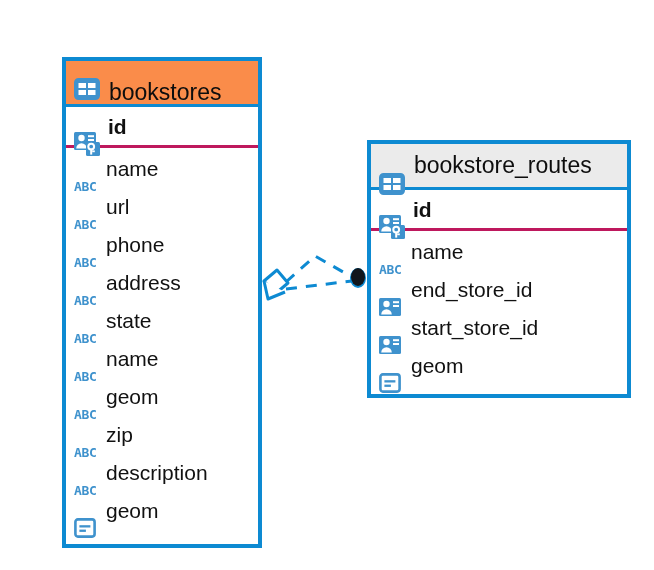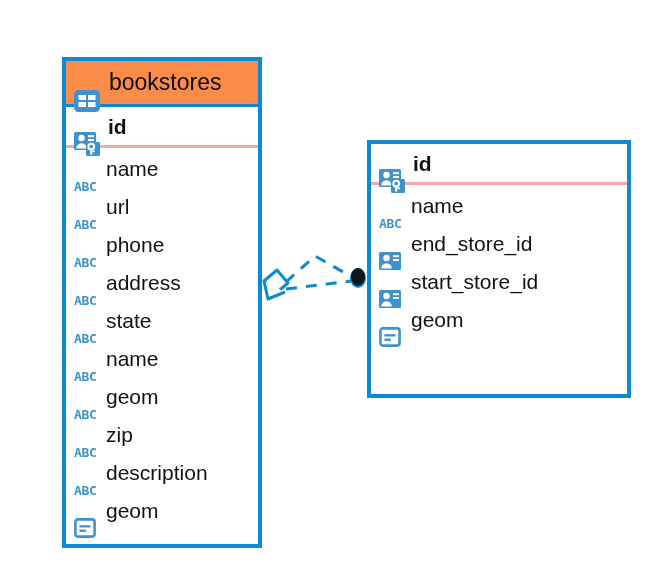--- a/index.html
+++ b/index.html
@@ -23,21 +23,21 @@
     box-sizing:border-box;
     height:46px;
     padding:0 8px;
     gap:9px;
     border-bottom:3px solid #0d8ad2;
   }
   .ent-header .title{
     font-size:23px;color:#0d0d0d;line-height:1;
     white-space:nowrap;
   }
-  .pk-section{border-bottom:3px solid #fca5a5;}
+  .pk-section{border-bottom:3px solid #be185d;}
   .row{
     display:flex;align-items:center;
     box-sizing:border-box;
     height:38px;
     padding:0 8px;
     gap:8px;
   }
   .row .fname{
     font-size:21px;color:#111111;line-height:1;white-space:nowrap;
   }
@@ -67,21 +67,21 @@
     </g>
 
     <g>
       <ellipse cx="358" cy="278" rx="8" ry="10" fill="#0d8ad2"></ellipse>
       <ellipse cx="358" cy="277" rx="7" ry="9" fill="#10161c"></ellipse>
     </g>
   </svg>
 
   <div class="entity" id="tbl-0" style="left:62px;top:57px;width:200px;height:491px;">
 
-    <div class="ent-header" id="tbl-0-header" style="background: rgb(250, 140, 74);">
+    <div class="ent-header" id="tbl-0-header" style="background: rgb(250, 140, 74); align-items: flex-end;">
       <span class="ico">
         <svg width="26" height="22" viewBox="0 0 26 22">
           <rect x="1.5" y="1.5" width="23" height="19" rx="3" fill="#3f92cd" stroke="#3f92cd" stroke-width="3"></rect>
           <rect x="4.5" y="5" width="7.5" height="5" fill="#ffffff"></rect>
           <rect x="14" y="5" width="7.5" height="5" fill="#ffffff"></rect>
           <rect x="4.5" y="12" width="7.5" height="5" fill="#ffffff"></rect>
           <rect x="14" y="12" width="7.5" height="5" fill="#ffffff"></rect>
         </svg>
       </span>
       <span class="title">bookstores</span>
@@ -167,20 +167,32 @@
       <rect x="5.4" y="7.2" width="11" height="2.3" fill="#3f92cd"></rect>
       <rect x="5.4" y="11.6" width="6.5" height="2.3" fill="#3f92cd"></rect>
             </svg></span>
           <span class="fname">geom</span>
         </div>
       </div>
   </div>
 
   <div class="entity" id="tbl-1" style="left:367px;top:140px;width:264px;height:258px;">
 
+    <div class="ent-header" id="tbl-1-header" style="background: rgb(235, 235, 235);">
+      <span class="ico">
+        <svg width="26" height="22" viewBox="0 0 26 22">
+          <rect x="1.5" y="1.5" width="23" height="19" rx="3" fill="#3f92cd" stroke="#3f92cd" stroke-width="3"></rect>
+          <rect x="4.5" y="5" width="7.5" height="5" fill="#ffffff"></rect>
+          <rect x="14" y="5" width="7.5" height="5" fill="#ffffff"></rect>
+          <rect x="4.5" y="12" width="7.5" height="5" fill="#ffffff"></rect>
+          <rect x="14" y="12" width="7.5" height="5" fill="#ffffff"></rect>
+        </svg>
+      </span>
+      <span class="title">bookstore_routes</span>
+    </div>
 
     <div class="pk-section">
       <div class="row pk">
         <span class="ico">
           <svg width="26" height="24" viewBox="0 0 26 24">
             <rect x="0" y="0" width="22" height="18" rx="1.5" fill="#3f92cd"></rect>
             <circle cx="7.5" cy="6" r="3.2" fill="#ffffff"></circle>
             <path d="M 2.2 16.5 A 5.3 5.3 0 0 1 12.8 16.5 Z" fill="#ffffff"></path>
             <rect x="14" y="3.2" width="6" height="2" fill="#ffffff"></rect>
             <rect x="14" y="7" width="6" height="2" fill="#ffffff"></rect>

